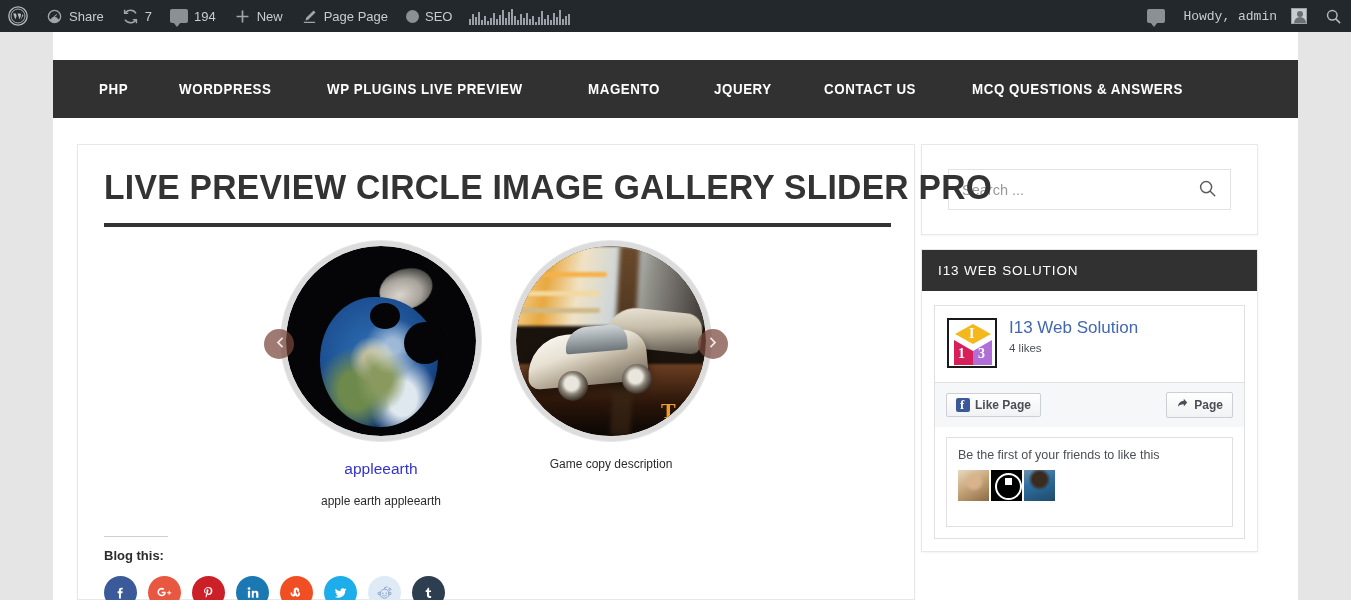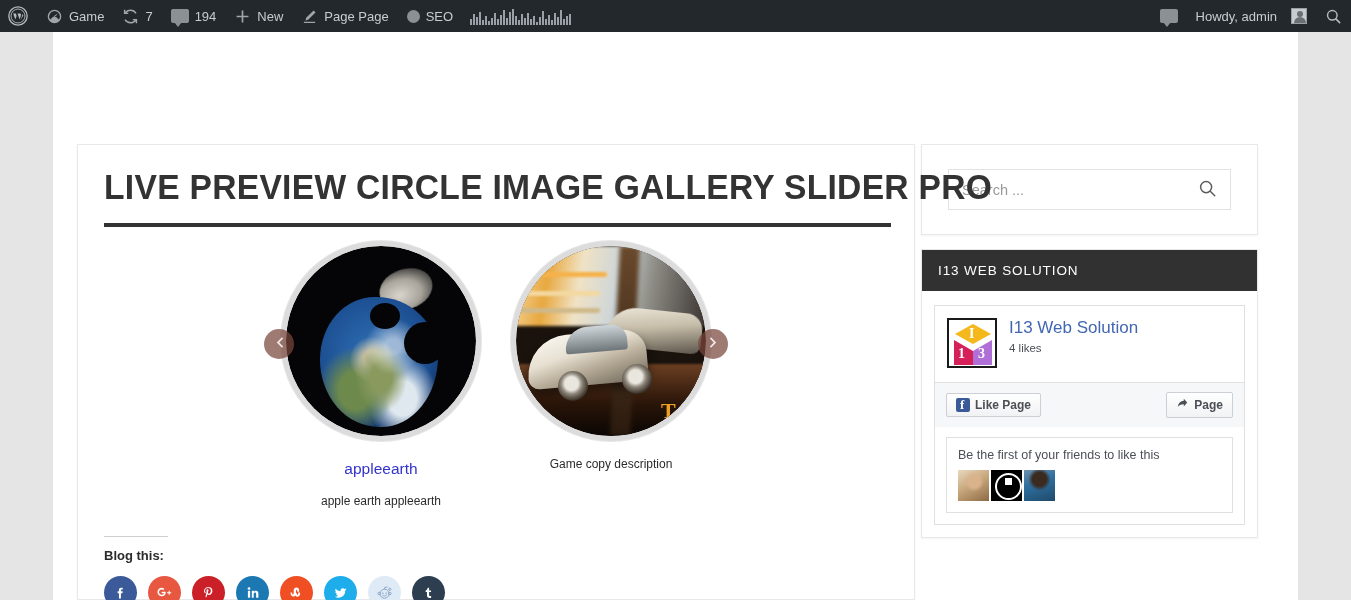--- a/index.html
+++ b/index.html
@@ -22,21 +22,21 @@
     z-index: 50;
   }
   .ab-item {
     display: flex; align-items: center; gap: 6px;
     height: 32px; padding: 0 9px;
     color: #b4b9be; white-space: nowrap;
   }
   .ab-item:first-child { padding-left: 8px; }
   .ab-label { font-size: 13px; line-height: 1; color: #c8ccd0; }
   .ab-spacer { flex: 1 1 auto; }
-  .ab-right { display: flex; align-items: center; }
+  .ab-right { display: flex; align-items: center; font-family: Liberation Mono, monospace; }
 
   .wp-logo { width: 20px; height: 20px; display:block; }
   .ab-ico { width: 17px; height: 17px; display:block; fill: #a0a5aa; }
 
   .seo-dot {
     width: 13px; height: 13px; border-radius: 50%;
     background: #8b9095; display: block;
   }
   .seo-graph { display:flex; align-items:flex-end; height: 18px; gap: 1px; padding-left: 8px;}
   .seo-graph i { display:block; width:2px; background:#9aa0a6; }
@@ -380,21 +380,21 @@
   }
   .fb-f::after {
     content:'f'; position:absolute; left:4px; top:-1px;
     color:#fff; font-family:"Liberation Serif", serif; font-weight:bold; font-size:13px;
   }
   .share-arrow { width: 13px; height: 13px; fill: #4b4f56; }
 
   .fb-friends {
     margin: 10px 11px 11px 11px;
     border: 1px solid #e0e0e0;
-    padding: 10px 11px 11px 11px;
+    padding: 10px 11px 25px 11px;
   }
   .fb-friends-text { font-size: 12.5px; color: #4b4f56; }
   .fb-thumbs { margin-top: 8px; display: flex; gap: 2px; }
   .fbt { width: 31px; height: 31px; }
   .fbt1 {
     background:
       radial-gradient(circle at 52% 38%, #d9b38c 0 22%, rgba(217,179,140,0) 40%),
       linear-gradient(150deg,#e8d9c0 0%, #c9a87e 45%, #8d6a44 100%);
   }
   .fbt2 { background:#000; position:relative; }
@@ -427,21 +427,21 @@
     </span>
   </div>
 
   <div class="ab-item">
     <span>
       <svg class="ab-ico" viewBox="0 0 20 20" aria-hidden="true">
         <path d="M10 2a8 8 0 100 16 8 8 0 000-16zm0 1.6a6.4 6.4 0 016.4 6.4c0 1.3-.4 2.5-1.1 3.5l-1.3-1a4.6 4.6 0 00-8 0l-1.3 1A6.4 6.4 0 0110 3.6z"></path>
         <path d="M12.8 7.2l-3.3 2.2-.9 1.6 1.7-.6 2.8-2.6z"></path>
       </svg>
     </span>
-    <span class="ab-label">Game</span>
+    <span class="ab-label">Share</span>
   </div>
 
   <div class="ab-item">
     <span>
       <svg class="ab-ico" viewBox="0 0 20 20" aria-hidden="true">
         <path d="M10 3.4a6.6 6.6 0 015.7 3.3l1.5-.9A8.3 8.3 0 0010 1.7c-2.4 0-4.6 1-6.1 2.7V2.1H2.2v5.1h5.1V5.5H5.1A6.6 6.6 0 0110 3.4zM10 16.6a6.6 6.6 0 01-5.7-3.3l-1.5.9A8.3 8.3 0 0010 18.3c2.4 0 4.6-1 6.1-2.7v2.3h1.7v-5.1h-5.1v1.7h2.2a6.6 6.6 0 01-4.9 2.1z"></path>
       </svg>
     </span>
     <span class="ab-label">7</span>
   </div>
@@ -527,20 +527,29 @@
           <circle cx="8.6" cy="8.6" r="5.6" fill="none" stroke="#b4b9be" stroke-width="1.7"></circle>
           <path d="M12.8 12.8l4.4 4.4" stroke="#b4b9be" stroke-width="1.9" fill="none" stroke-linecap="round"></path>
         </svg>
       </span>
     </div>
   </div>
 </div>
 
 <div id="container">
 
+  <nav id="navbar">
+    <a class="nav-item">PHP</a>
+    <a class="nav-item">WORDPRESS</a>
+    <a class="nav-item">WP PLUGINS LIVE PREVIEW</a>
+    <a class="nav-item">MAGENTO</a>
+    <a class="nav-item">JQUERY</a>
+    <a class="nav-item">CONTACT US</a>
+    <a class="nav-item">MCQ QUESTIONS &amp; ANSWERS</a>
+  </nav>
 
   <div id="columns">
 
     <main id="article">
 
       <h1 id="page-title">LIVE PREVIEW CIRCLE IMAGE GALLERY SLIDER PRO</h1>
       <div id="title-rule"></div>
 
       <div id="gallery">
 

